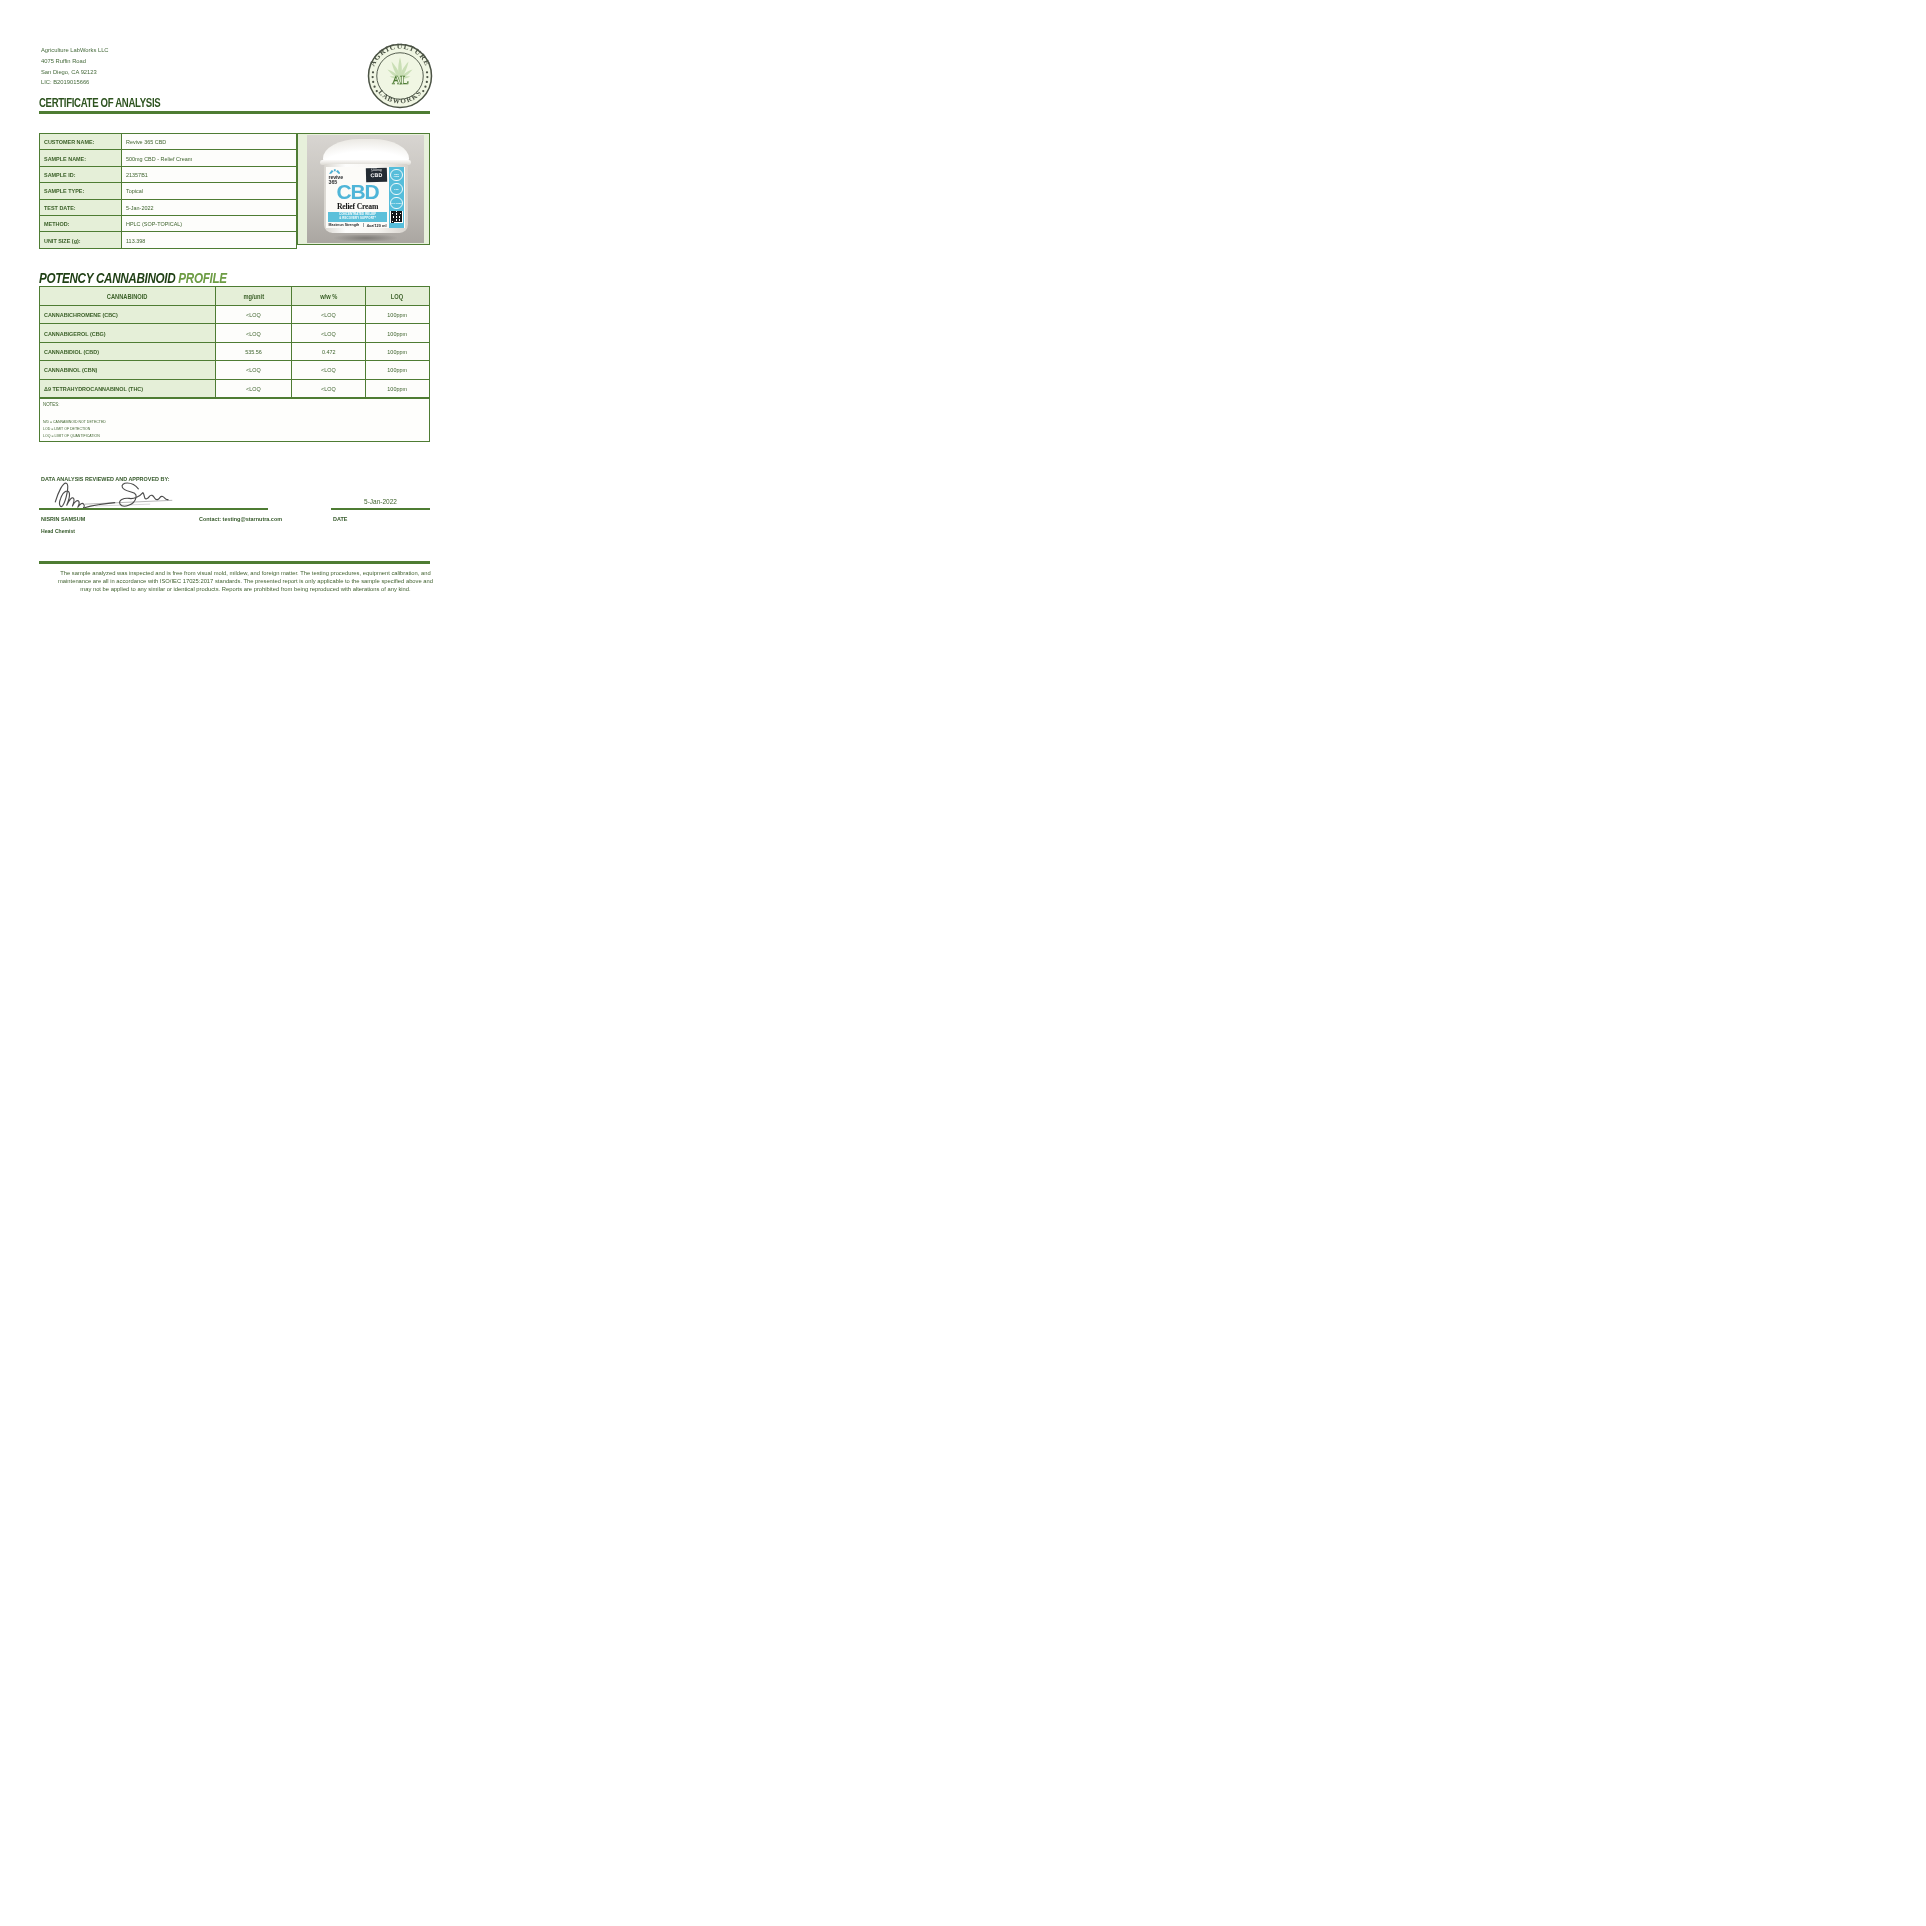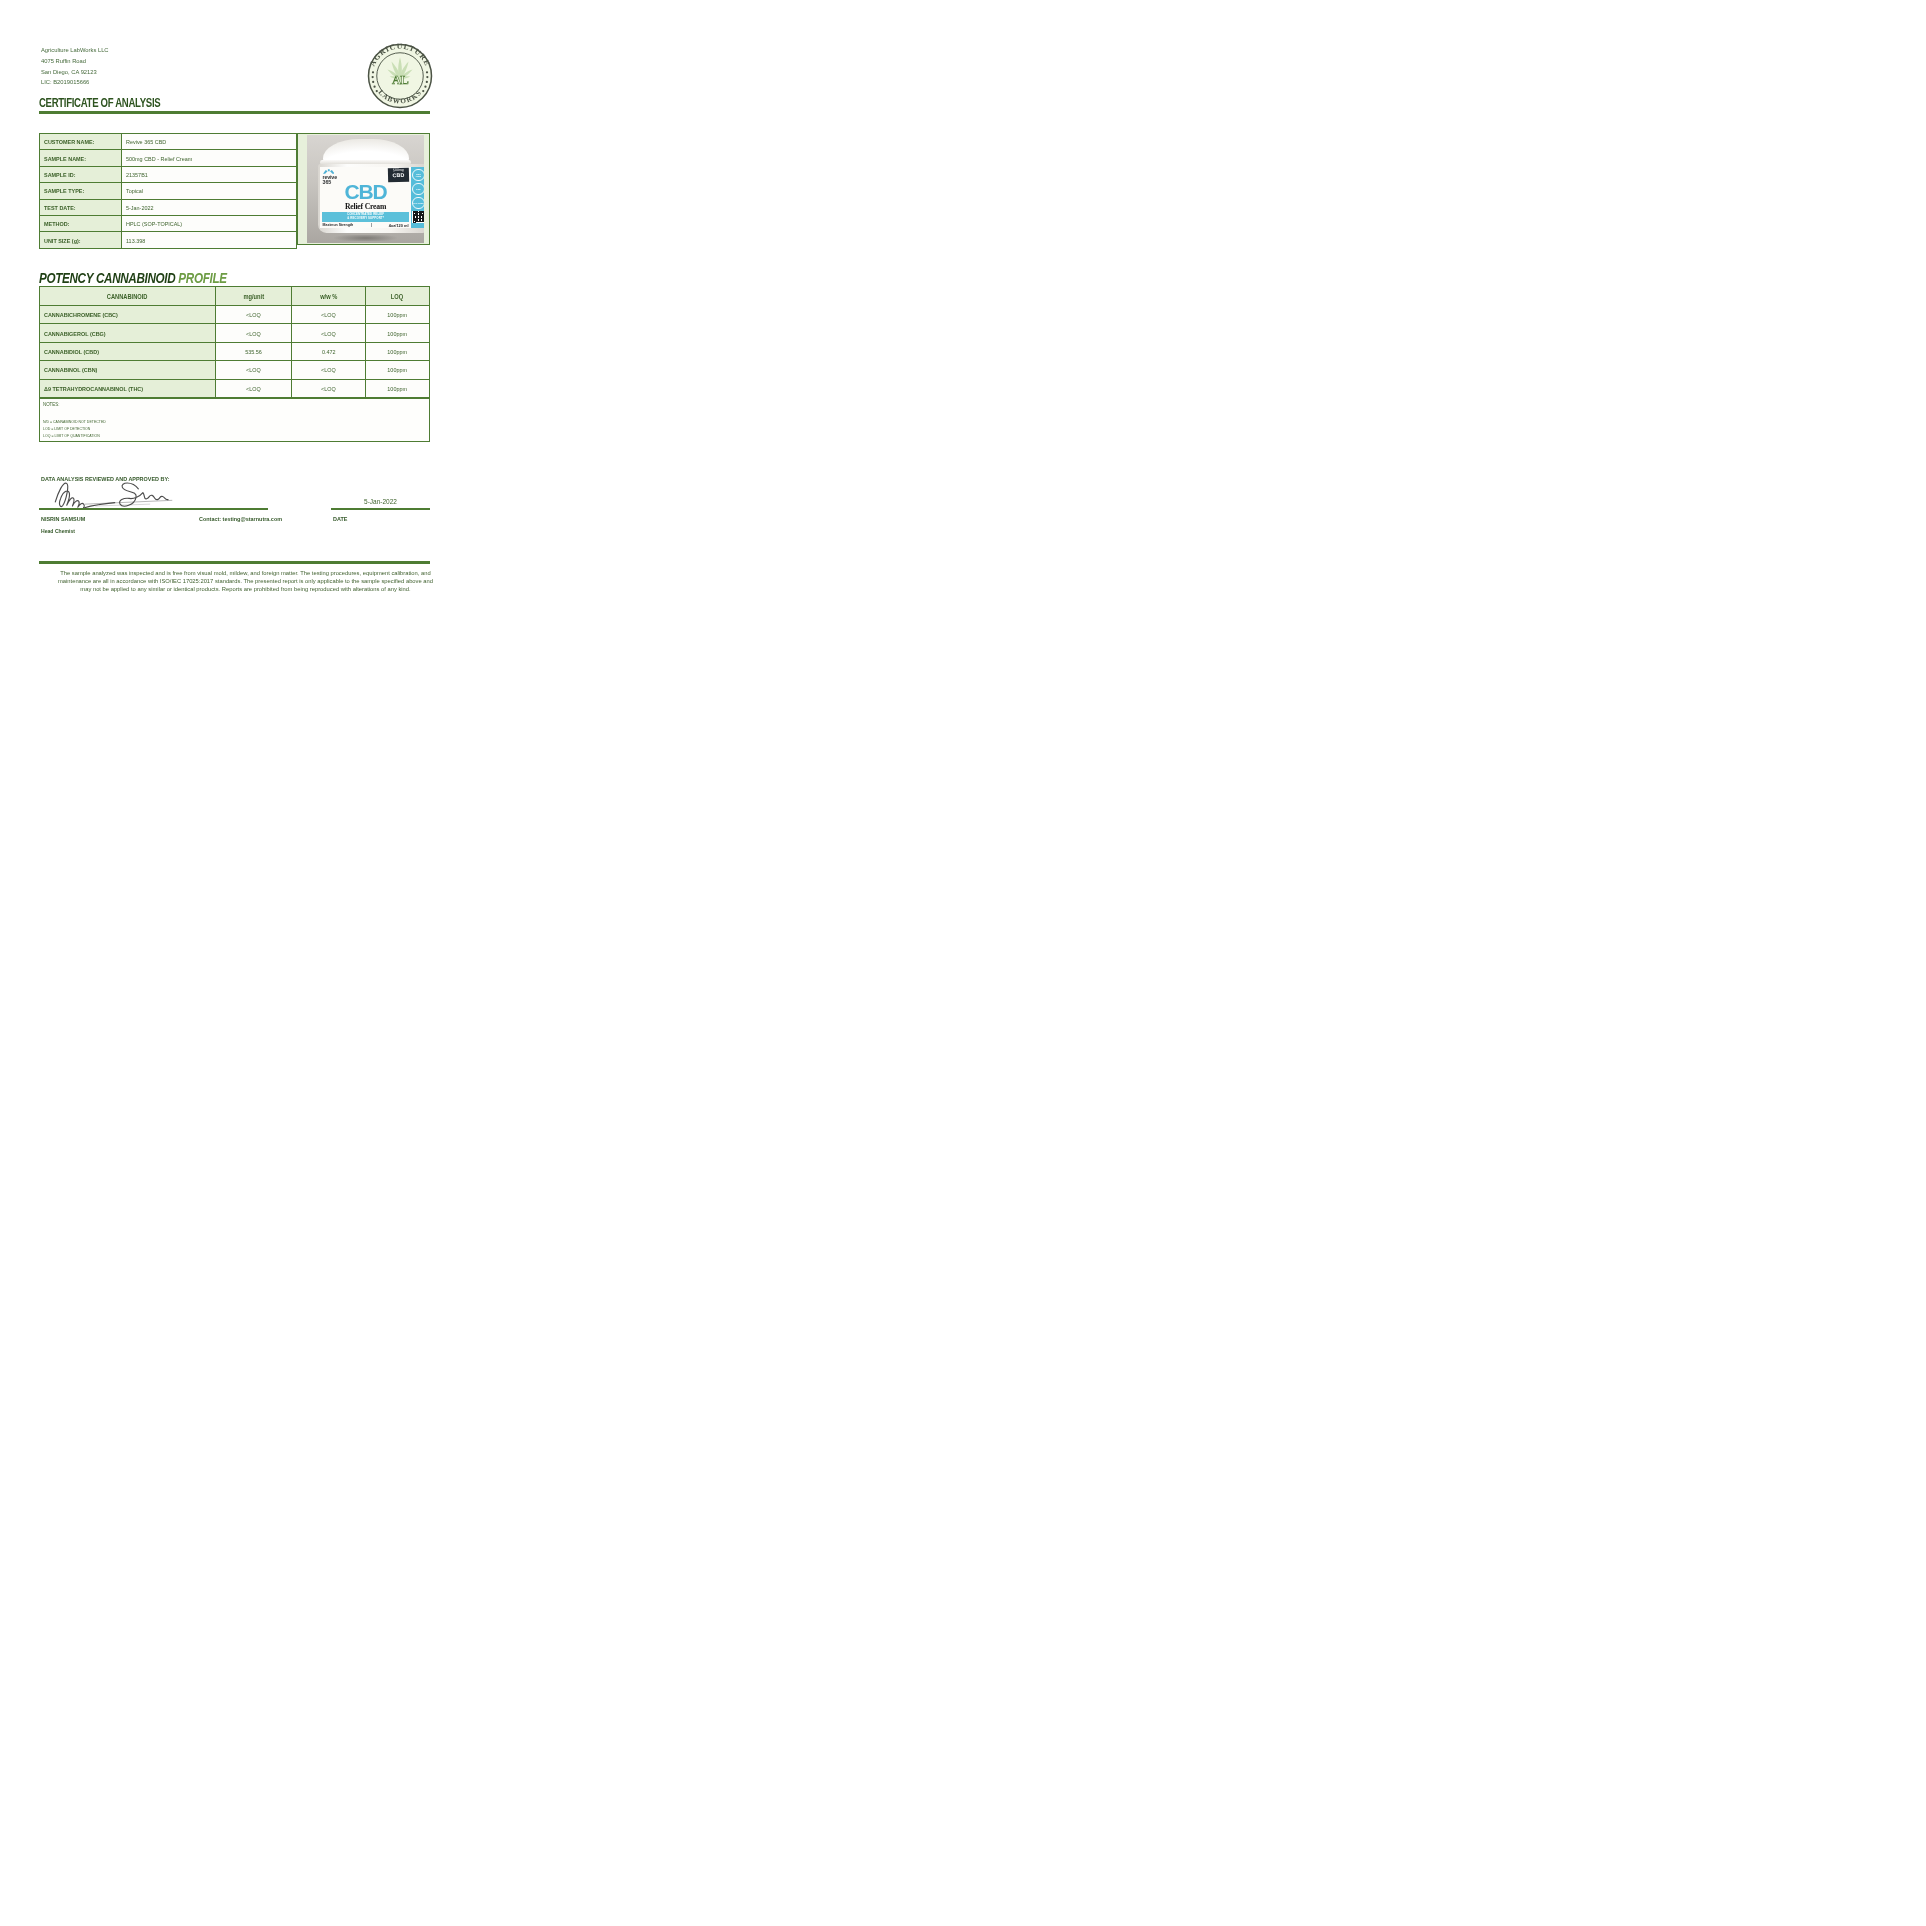--- a/index.html
+++ b/index.html
@@ -26,21 +26,21 @@
 
   .photo-box{left:297px;top:133px;width:133px;height:112px;border:0.8px solid #4e7c33;background:#e7f0db;box-sizing:border-box;}
   .photo{position:absolute;left:9.2px;right:5px;top:1.2px;bottom:1.2px;
          background:linear-gradient(180deg,#d8d5d1 0%,#c7c4bf 45%,#aaa6a1 100%);overflow:hidden;}
   .jar{position:absolute;left:50%;top:3.9px;transform:translateX(-50%);width:96px;}
   .jar-lid{width:86px;height:22.3px;margin:0 auto;
     background:radial-gradient(130% 170% at 50% 125%,#ffffff 40%,#eceae5 72%,#d9d6d0 100%);
     border-radius:43px 43px 3.1px 3.1px / 23px 23px 3.1px 3.1px;}
   .jar-rim{width:91px;height:4.6px;margin:-1.2px auto 0;border-radius:2.3px;
     background:linear-gradient(180deg,#fbfaf8,#dcd9d3);}
-  .jar-body{position:relative;width:112px;height:69px;margin:-0.8px auto 16px;overflow:hidden;
+  .jar-body{position:relative;width:84px;height:69px;margin:-0.8px auto 16px;overflow:hidden;
     background:linear-gradient(90deg,#d9d6d0 0%,#fdfdfc 26%,#f7f5f1 64%,#d5d1cb 100%);
     border-radius:2.3px 2.3px 8.5px 8.5px;}
   .lbl{position:absolute;left:2.3px;right:2.3px;top:3.5px;bottom:4.6px;background:#fcfbf8;}
   .lbl-main{position:absolute;left:1.9px;right:18px;top:0.8px;bottom:0.8px;}
   .brand{position:absolute;left:0.8px;top:1.2px;line-height:.9;}
   .brand .bn{font-size:5.4px;font-weight:bold;color:#2f3133;letter-spacing:-0.2px;}
   .mgbox{position:absolute;right:0;top:0;width:21px;height:14.3px;background:#232b33;color:#fff;
          text-align:center;transform:rotate(-1.5deg);padding-top:1.2px;box-sizing:border-box;}
   .mgbox .l1{font-size:3.5px;line-height:3.9px;}
   .mgbox .l2{font-size:5.4px;font-weight:bold;line-height:5.4px;letter-spacing:0.2px;}

